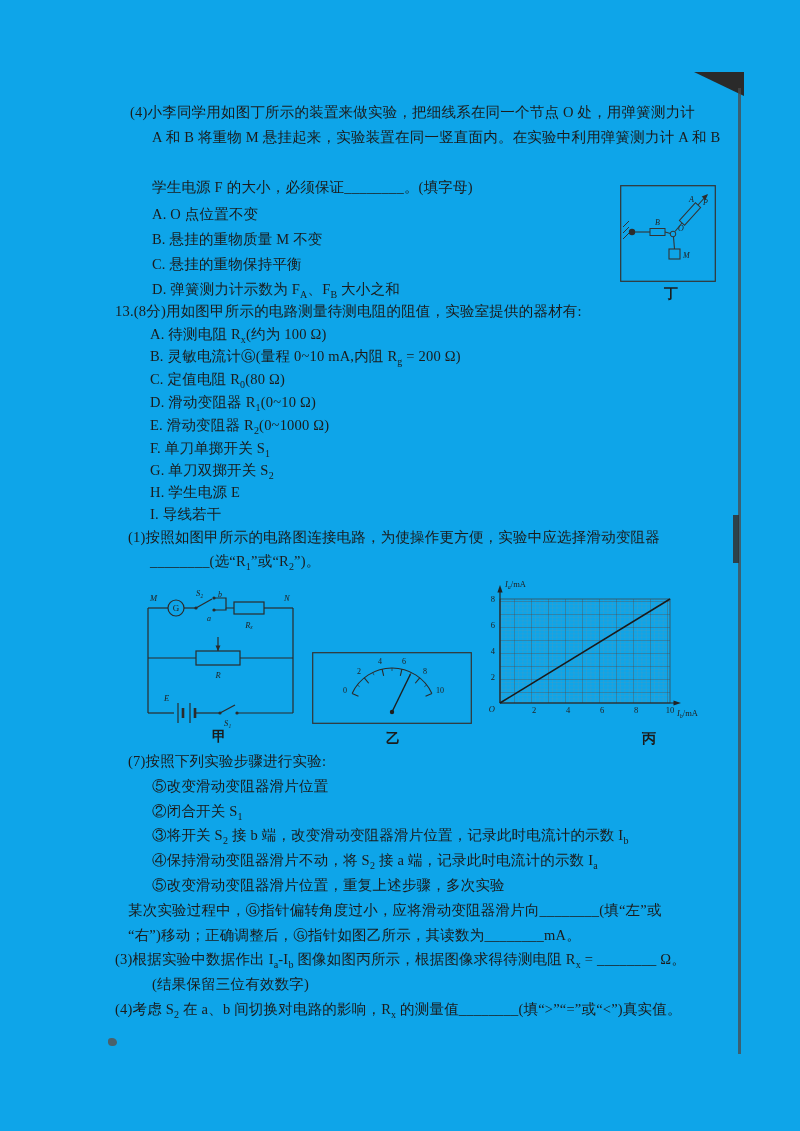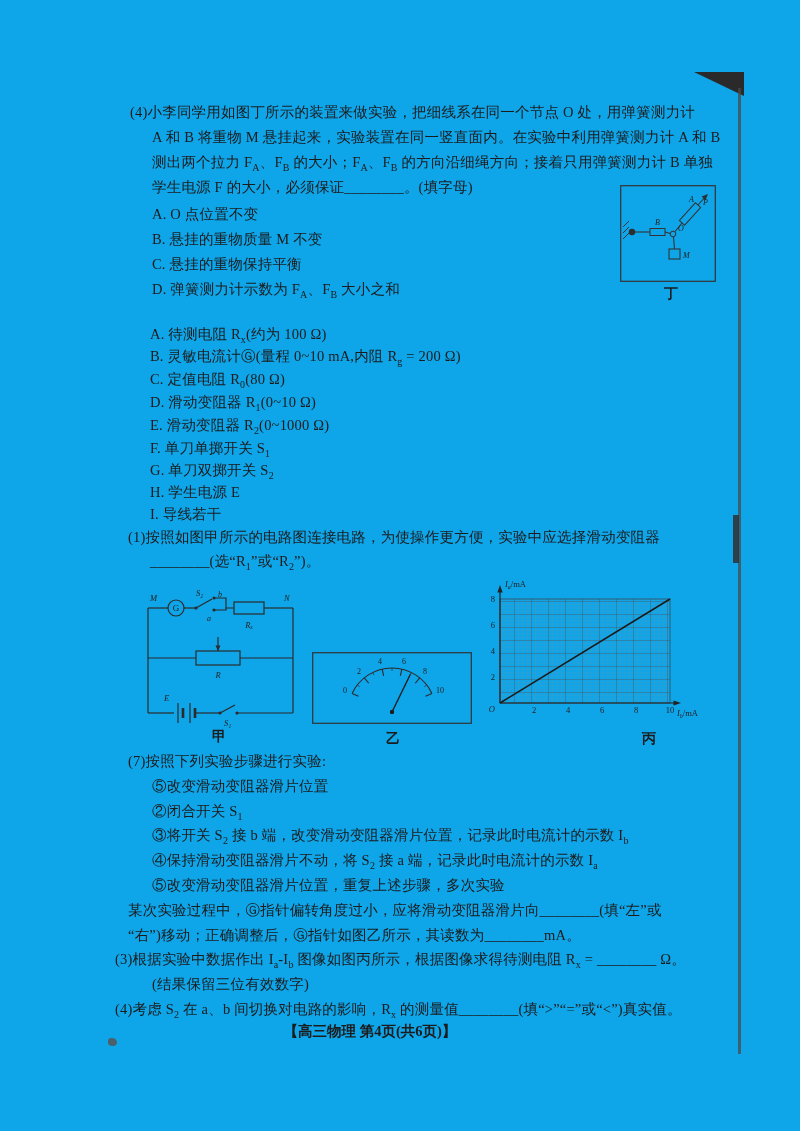--- a/index.html
+++ b/index.html
@@ -26,21 +26,20 @@
   .blot { position:absolute; left:108px; top:1038px; width:9px; height:8px; background:#555;
           border-radius:40% 60% 50% 50%; opacity:.85; }
 </style>
 </head>
 <body>
 
 <div class="page">
 
   <div class="ln" style="left:130px;top:104px">(4)小李同学用如图丁所示的装置来做实验，把细线系在同一个节点 O 处，用弹簧测力计</div>
   <div class="ln" style="left:152px;top:129px">A 和 B 将重物 M 悬挂起来，实验装置在同一竖直面内。在实验中利用弹簧测力计 A 和 B</div>
-  <div class="ln" style="left:152px;top:154px">测出两个拉力 F<sub>A</sub>、F<sub>B</sub> 的大小；F<sub>A</sub>、F<sub>B</sub> 的方向沿细绳方向；接着只用弹簧测力计 B 单独</div>
   <div class="ln" style="left:152px;top:179px">学生电源 F 的大小，必须保证________。(填字母)</div>
 
   <div class="ln" style="left:152px;top:206px">A. O 点位置不变</div>
   <div class="ln" style="left:152px;top:231px">B. 悬挂的重物质量 M 不变</div>
   <div class="ln" style="left:152px;top:256px">C. 悬挂的重物保持平衡</div>
   <div class="ln" style="left:152px;top:281px">D. 弹簧测力计示数为 F<sub>A</sub>、F<sub>B</sub> 大小之和</div>
 
   <div class="fig" style="left:620px;top:185px;width:96px;height:97px">
     <svg width="96" height="97" viewBox="0 0 96 97">
       <rect x="0.7" y="0.7" width="94.6" height="95.6" fill="none" stroke="#333" stroke-width="1.2"></rect>
@@ -67,20 +66,21 @@
       <text x="74" y="17" font-size="8" font-style="italic" text-anchor="end">A</text>
       <text x="88" y="20" font-size="8" font-style="italic" text-anchor="end">P</text>
 
       <line x1="53.5" y1="52" x2="54.5" y2="64" stroke="#333" stroke-width="1.1"></line>
       <rect x="49" y="64" width="11" height="10" fill="none" stroke="#333" stroke-width="1.1"></rect>
       <text x="63" y="73" font-size="8" font-style="italic">M</text>
     </svg>
   </div>
   <div class="caption" style="left:664px;top:285px">丁</div>
 
+  <div class="ln" style="left:115px;top:303px">13.(8分)用如图甲所示的电路测量待测电阻的阻值，实验室提供的器材有:</div>
 
   <div class="ln" style="left:150px;top:326px">A. 待测电阻 R<sub>x</sub>(约为 100 Ω)</div>
   <div class="ln" style="left:150px;top:348px">B. 灵敏电流计Ⓖ(量程 0~10 mA,内阻 R<sub>g</sub> = 200 Ω)</div>
   <div class="ln" style="left:150px;top:371px">C. 定值电阻 R<sub>0</sub>(80 Ω)</div>
   <div class="ln" style="left:150px;top:394px">D. 滑动变阻器 R<sub>1</sub>(0~10 Ω)</div>
   <div class="ln" style="left:150px;top:417px">E. 滑动变阻器 R<sub>2</sub>(0~1000 Ω)</div>
   <div class="ln" style="left:150px;top:440px">F. 单刀单掷开关 S<sub>1</sub></div>
   <div class="ln" style="left:150px;top:462px">G. 单刀双掷开关 S<sub>2</sub></div>
   <div class="ln" style="left:150px;top:484px">H. 学生电源 E</div>
   <div class="ln" style="left:150px;top:506px">I. 导线若干</div>
@@ -207,19 +207,18 @@
   <div class="ln" style="left:152px;top:852px">④保持滑动变阻器滑片不动，将 S<sub>2</sub> 接 a 端，记录此时电流计的示数 I<sub>a</sub></div>
   <div class="ln" style="left:128px;top:902px">某次实验过程中，Ⓖ指针偏转角度过小，应将滑动变阻器滑片向________(填“左”或</div>
   <div class="ln" style="left:152px;top:877px">⑤改变滑动变阻器滑片位置，重复上述步骤，多次实验</div>
   <div class="ln" style="left:128px;top:927px">“右”)移动；正确调整后，Ⓖ指针如图乙所示，其读数为________mA。</div>
 
   <div class="ln" style="left:115px;top:951px">(3)根据实验中数据作出 I<sub>a</sub>-I<sub>b</sub> 图像如图丙所示，根据图像求得待测电阻 R<sub>x</sub> = ________ Ω。</div>
   <div class="ln" style="left:152px;top:976px">(结果保留三位有效数字)</div>
 
   <div class="ln" style="left:115px;top:1001px">(4)考虑 S<sub>2</sub> 在 a、b 间切换对电路的影响，R<sub>x</sub> 的测量值________(填“&gt;”“=”或“&lt;”)真实值。</div>
 
-  <div class="footer" style="top:1022px">【高三物理 第4页(共6页)】</div>
 
   <div class="corner-fold"></div>
   <div class="edge-line"></div>
   <div class="edge-line2"></div>
   <div class="blot"></div>
 </div>
 
 </body></html>

